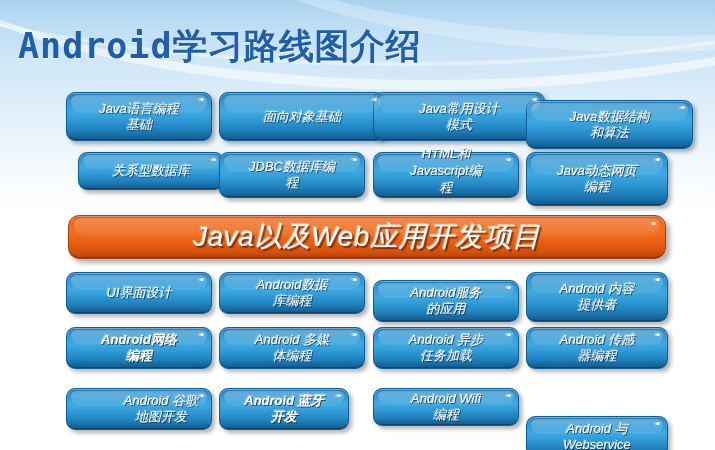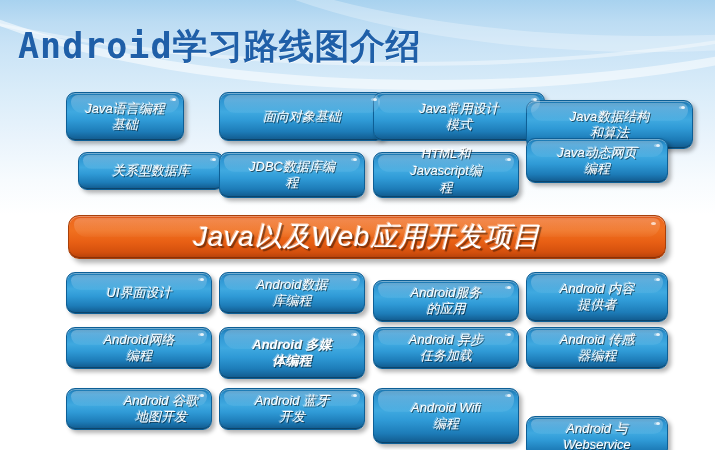--- a/index.html
+++ b/index.html
@@ -225,21 +225,21 @@
 <body>
 
 <div id="slide">
 
   <div class="swoosh swoosh-a"></div>
   <div class="swoosh swoosh-b"></div>
   <div class="swoosh swoosh-c"></div>
 
   <div id="title"><span class="latin">Android</span><span>学习路线图介绍</span></div>
 
-  <div class="node blue two-line" style="left:66px;  top:92px;  width:118px; height:49px;">
+  <div class="node blue two-line" style="left:66px;  top:92px;  width:146px; height:49px;">
     <span class="label">Java语言编程
 基础</span>
   </div>
   <div class="node blue" style="left:219px; top:92px;  width:166px; height:49px;">
     <span class="label">面向对象基础</span>
   </div>
   <div class="node blue two-line" style="left:373px; top:92px;  width:172px; height:49px;">
     <span class="label">Java常用设计
 模式</span>
   </div>
@@ -253,21 +253,21 @@
   </div>
   <div class="node blue two-line" style="left:219px; top:152px; width:146px; height:46px;">
     <span class="label">JDBC数据库编
 程</span>
   </div>
   <div class="node blue overflow" style="left:373px; top:152px; width:146px; height:46px;">
     <span class="label">HTML和
 Javascript编
 程</span>
   </div>
-  <div class="node blue two-line" style="left:526px; top:138px; width:142px; height:45px;">
+  <div class="node blue two-line" style="left:526px; top:152px; width:142px; height:54px;">
     <span class="label">Java动态网页
 编程</span>
   </div>
 
   <div class="node orange" style="left:68px; top:215px; width:598px; height:44px; border-radius:11px;">
     <span class="label">Java以及Web应用开发项目</span>
   </div>
 
   <div class="node blue" style="left:66px;  top:272px; width:146px; height:42px;">
     <span class="label">UI界面设计</span>
@@ -278,46 +278,46 @@
   </div>
   <div class="node blue two-line" style="left:373px; top:272px; width:146px; height:42px;margin-top:8px;">
     <span class="label">Android服务
 的应用</span>
   </div>
   <div class="node blue two-line" style="left:526px; top:272px; width:142px; height:50px;">
     <span class="label">Android 内容
 提供者</span>
   </div>
 
-  <div class="node blue two-line" style="left:66px;  top:327px; width:146px; height:42px;">
+  <div class="node blue two-line" style="left:66px;  top:327px; width:146px; height:42px;font-weight:bold;">
     <span class="label">Android网络
 编程</span>
   </div>
-  <div class="node blue two-line" style="left:219px; top:327px; width:146px; height:52px;font-weight:bold;">
+  <div class="node blue two-line" style="left:219px; top:327px; width:146px; height:42px;">
     <span class="label">Android 多媒
 体编程</span>
   </div>
   <div class="node blue two-line" style="left:526px; top:327px; width:142px; height:42px;">
     <span class="label">Android 传感
 器编程</span>
   </div>
   <div class="node blue two-line" style="left:373px; top:327px; width:146px; height:42px;">
     <span class="label">Android 异步
 任务加载</span>
   </div>
 
   <div class="node blue two-line" style="left:66px;  top:388px; width:146px; height:42px;padding-left:44px;">
     <span class="label">Android 谷歌
 地图开发</span>
   </div>
-  <div class="node blue two-line" style="left:219px; top:388px; width:146px; height:42px;">
+  <div class="node blue two-line" style="left:219px; top:388px; width:130px; height:42px;font-weight:bold;">
     <span class="label">Android 蓝牙
 开发</span>
   </div>
-  <div class="node blue two-line" style="left:373px; top:388px; width:146px; height:56px;">
+  <div class="node blue two-line" style="left:373px; top:388px; width:146px; height:38px;">
     <span class="label">Android Wifi
 编程</span>
   </div>
   <div class="node blue two-line" style="left:526px; top:388px; width:142px; height:42px;margin-top:28px;">
     <span class="label">Android 与
 Webservice</span>
   </div>
 
 </div>
 

